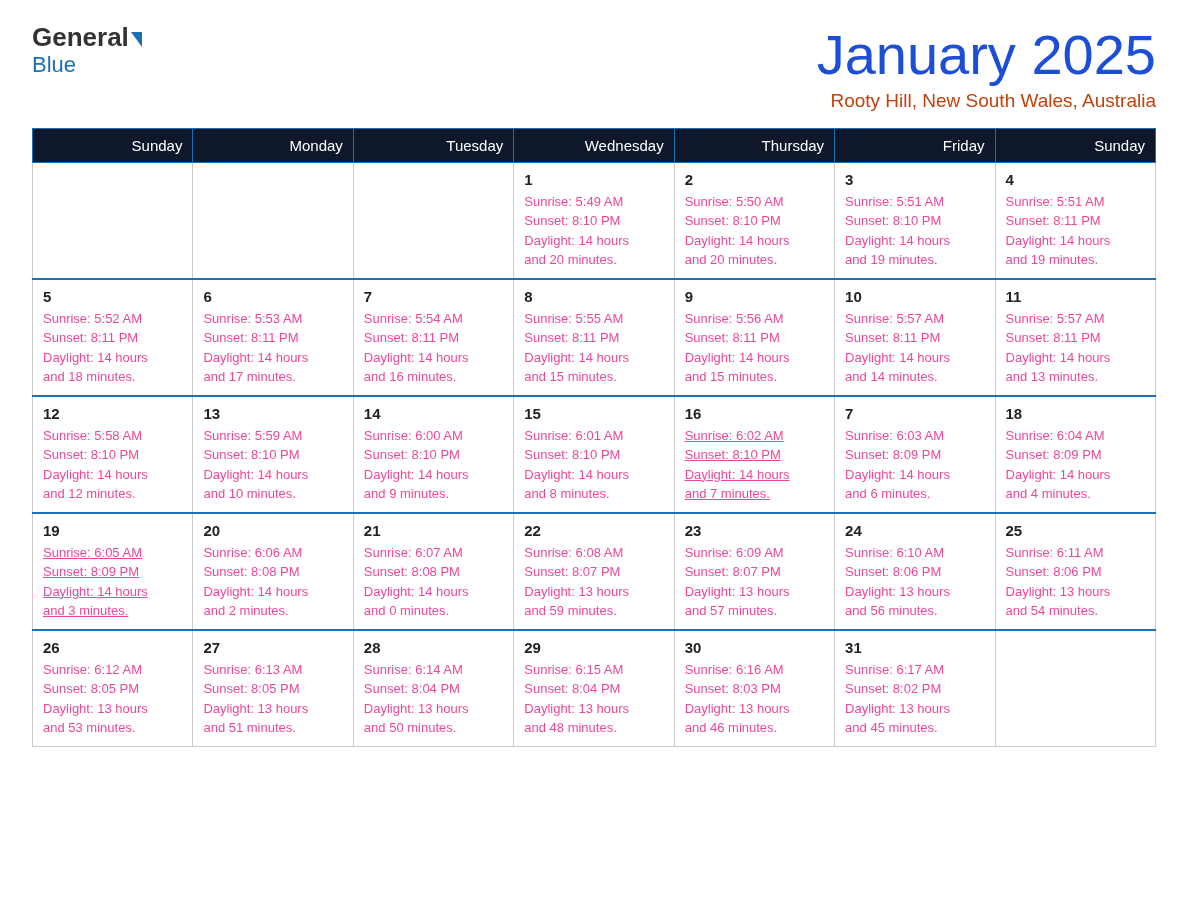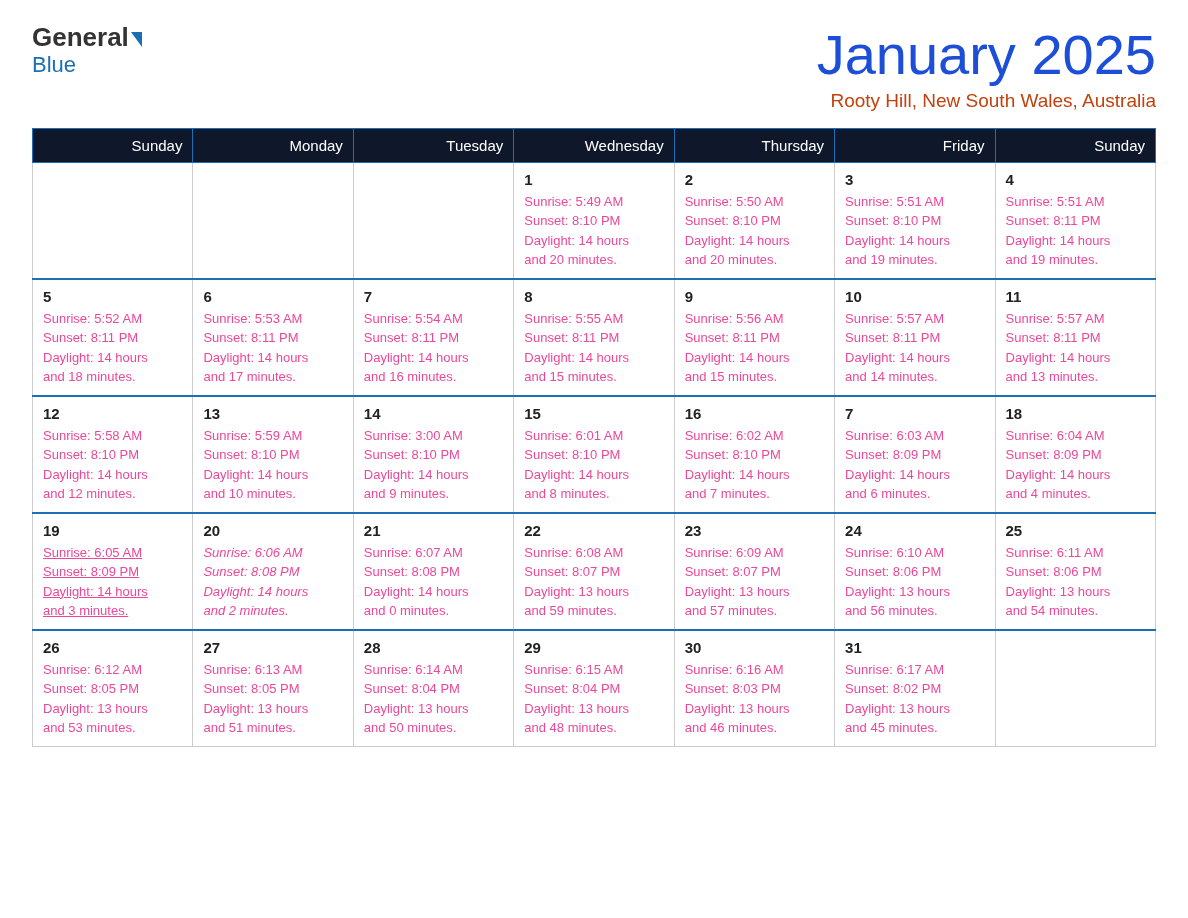--- a/index.html
+++ b/index.html
@@ -212,35 +212,35 @@
         </td>
         <td>
           <span class="day-num">13</span>
           <div class="day-info" style="white-space: pre-line;">Sunrise: 5:59 AM
 Sunset: 8:10 PM
 Daylight: 14 hours
 and 10 minutes.</div>
         </td>
         <td>
           <span class="day-num">14</span>
-          <div class="day-info" style="white-space: pre-line;">Sunrise: 3:00 AM
+          <div class="day-info" style="white-space: pre-line;">Sunrise: 6:00 AM
 Sunset: 8:10 PM
 Daylight: 14 hours
 and 9 minutes.</div>
         </td>
         <td>
           <span class="day-num">15</span>
           <div class="day-info" style="white-space: pre-line;">Sunrise: 6:01 AM
 Sunset: 8:10 PM
 Daylight: 14 hours
 and 8 minutes.</div>
         </td>
         <td>
           <span class="day-num">16</span>
-          <div class="day-info" style="white-space: pre-line;">Sunrise: 6:02 AM
+          <div class="day-info" style="white-space: pre-line; text-decoration: underline;">Sunrise: 6:02 AM
 Sunset: 8:10 PM
 Daylight: 14 hours
 and 7 minutes.</div>
         </td>
         <td>
           <span class="day-num">7</span>
           <div class="day-info" style="white-space: pre-line;">Sunrise: 6:03 AM
 Sunset: 8:09 PM
 Daylight: 14 hours
 and 6 minutes.</div>
@@ -256,21 +256,21 @@
       <tr>
         <td>
           <span class="day-num">19</span>
           <div class="day-info" style="white-space: pre-line; text-decoration: underline;">Sunrise: 6:05 AM
 Sunset: 8:09 PM
 Daylight: 14 hours
 and 3 minutes.</div>
         </td>
         <td>
           <span class="day-num">20</span>
-          <div class="day-info" style="white-space: pre-line; font-style: italic;">Sunrise: 6:06 AM
+          <div class="day-info" style="white-space: pre-line;">Sunrise: 6:06 AM
 Sunset: 8:08 PM
 Daylight: 14 hours
 and 2 minutes.</div>
         </td>
         <td>
           <span class="day-num">21</span>
           <div class="day-info" style="white-space: pre-line;">Sunrise: 6:07 AM
 Sunset: 8:08 PM
 Daylight: 14 hours
 and 0 minutes.</div>

